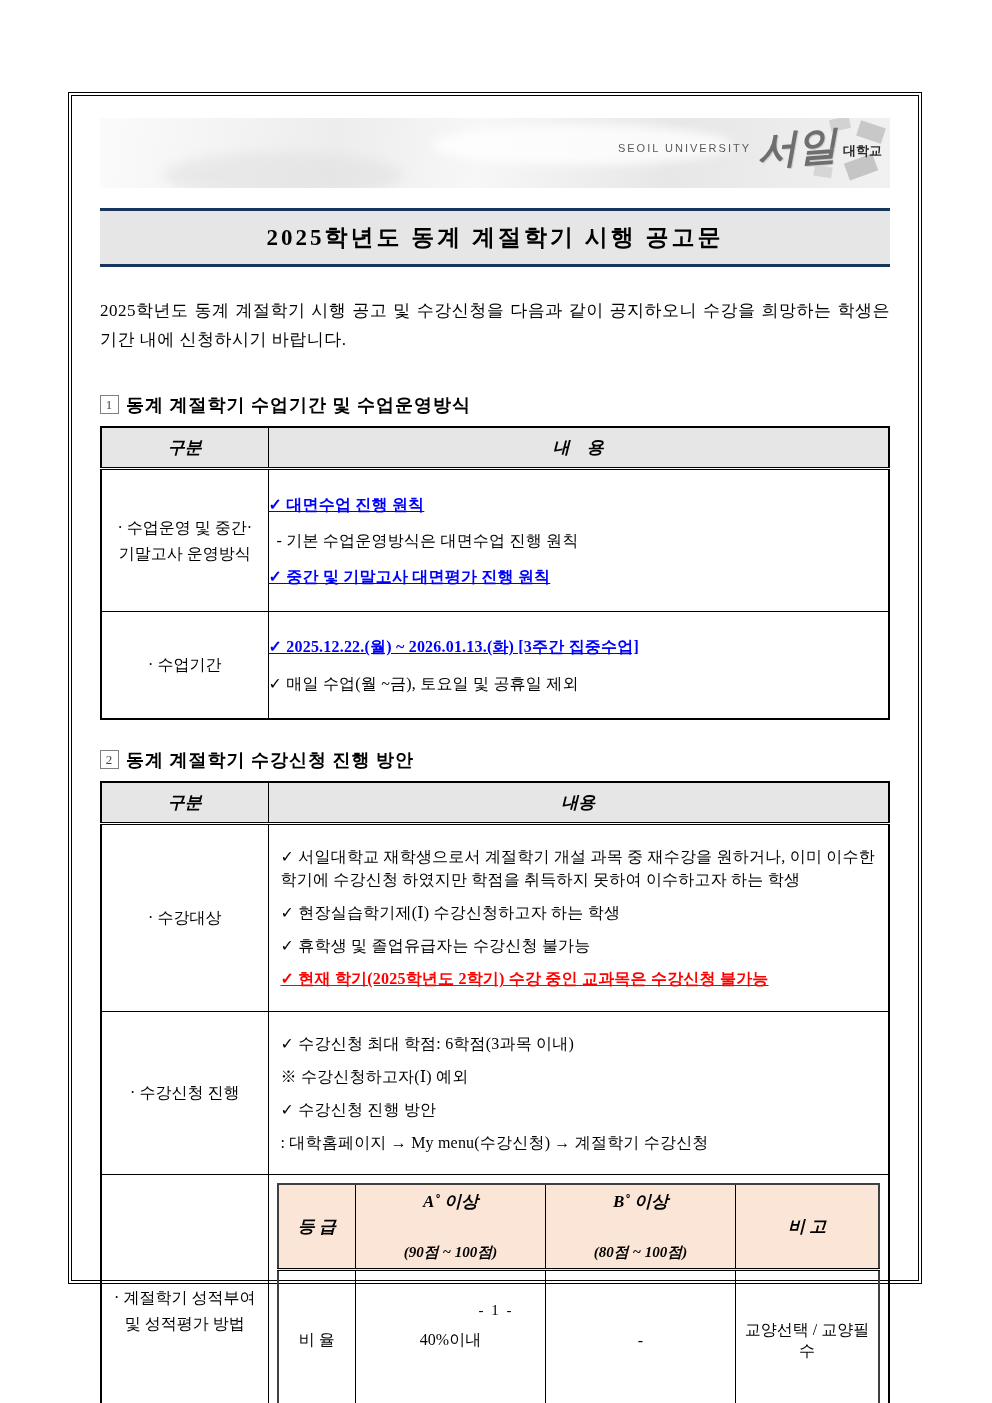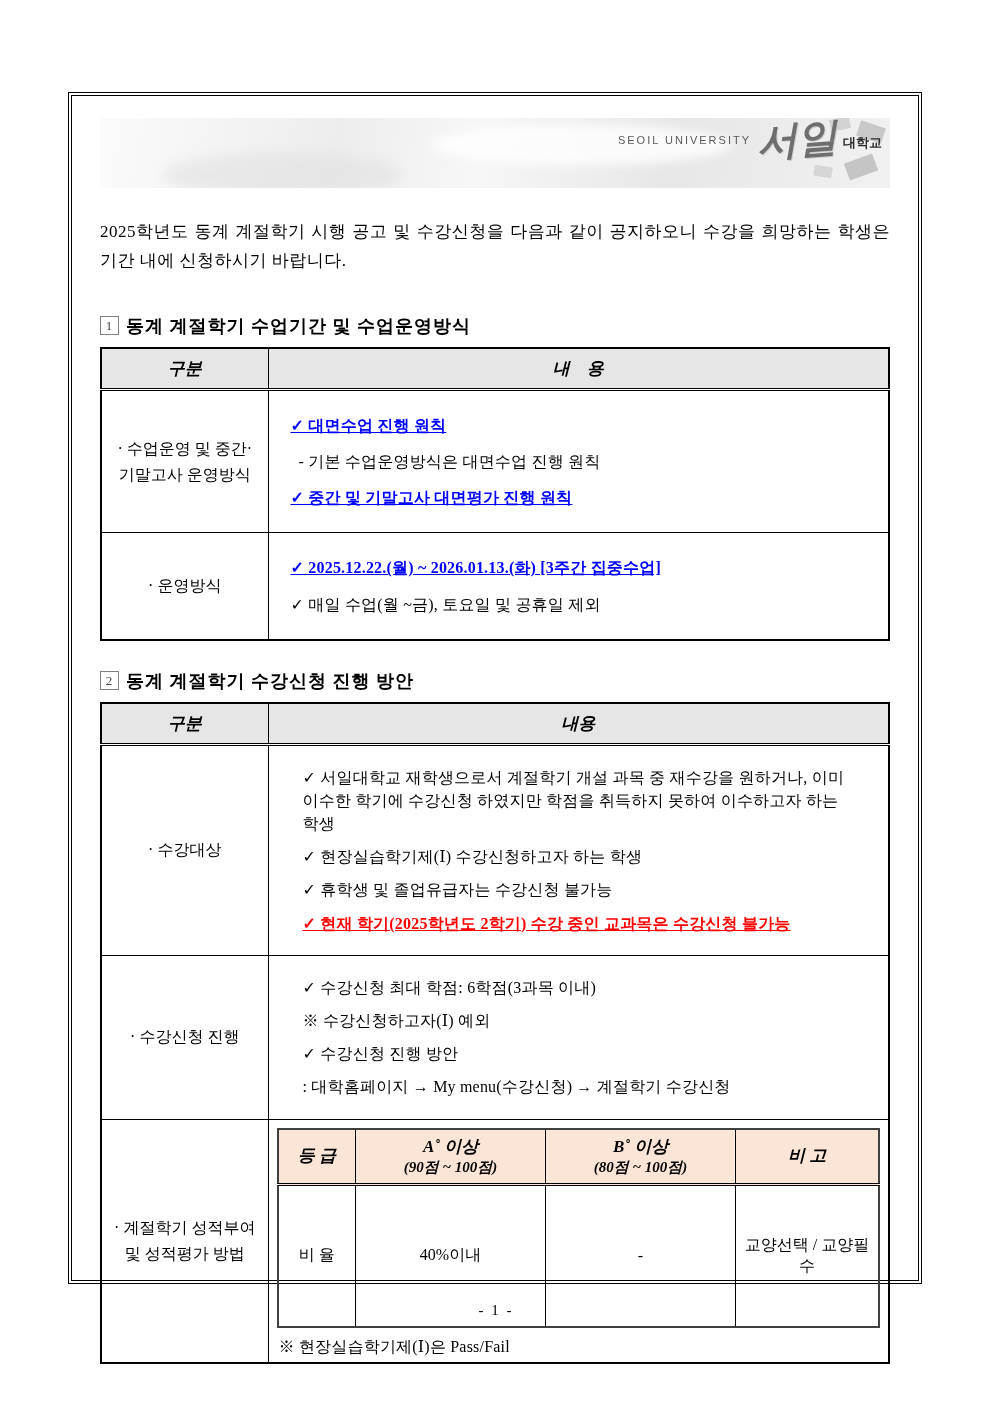--- a/index.html
+++ b/index.html
@@ -11,21 +11,21 @@
     border: 4px double #000; background: #fff; padding: 0 28px;
   }
 
   
   .banner {
     margin-top: 22px; height: 70px; position: relative; overflow: hidden;
     background: linear-gradient(100deg, #fbfbfb 0%, #ededed 30%, #f7f7f7 48%, #e7e7e7 72%, #f1f1f1 100%);
   }
   .banner .cloud1 { position: absolute; left: 8%; top: 48%; width: 240px; height: 46px; border-radius: 50%; background: #e0e0e0; opacity: .55; filter: blur(6px); }
   .banner .cloud2 { position: absolute; left: 42%; top: 10%; width: 300px; height: 40px; border-radius: 50%; background: #ffffff; opacity: .8; filter: blur(5px); }
-  .logo { position: absolute; right: 8px; top: 2px; display: flex; align-items: flex-end; gap: 6px; }
+  .logo { position: absolute; right: 8px; top: 10px; display: flex; align-items: flex-end; gap: 6px; }
   .logo-en { font-family: "Liberation Sans", sans-serif; font-size: 11px; letter-spacing: 2px; color: #5a5a5a; padding-bottom: 14px; }
   .logo-script { font-size: 40px; font-weight: bold; font-style: italic; color: #6e6e6e; line-height: 1; transform: rotate(-4deg); text-shadow: 1px 1px 0 #cfcfcf; }
   .logo-kr { font-family: "Liberation Sans", sans-serif; font-size: 13px; font-weight: bold; color: #2a2a2a; padding-bottom: 8px; }
   .caps { position: absolute; right: 0; top: 0; width: 130px; height: 70px; pointer-events: none; }
   .caps i { position: absolute; background: #a8a8a8; opacity: .55; }
   .caps i:nth-child(1) { width: 26px; height: 16px; right: 6px; top: 6px; transform: rotate(18deg); }
   .caps i:nth-child(2) { width: 20px; height: 12px; right: 40px; top: 0px; transform: rotate(-12deg); opacity: .4; }
   .caps i:nth-child(3) { width: 30px; height: 18px; right: 14px; top: 40px; transform: rotate(-20deg); opacity: .6; }
   .caps i:nth-child(4) { width: 18px; height: 11px; right: 58px; top: 48px; transform: rotate(9deg); opacity: .35; }
 
@@ -51,40 +51,40 @@
 
   
   table.main { width: 100%; border-collapse: collapse; margin-top: 9px; border: 2px solid #000; table-layout: fixed; }
   table.main th, table.main td { border: 1px solid #000; }
   table.main thead th {
     background: #e6e6e6; font-size: 17px; font-weight: bold; text-align: center;
     border-bottom: 3px double #000; padding: 8px 0; font-style: italic;
   }
   col.gubun { width: 167px; }
   td.rowlabel { text-align: center; font-size: 16px; padding: 13px 8px; word-break: keep-all; line-height: 1.6; }
-  td.content { padding: 10px 22px; font-size: 16px; vertical-align: middle; }
+  td.content { padding: 10px 0; font-size: 16px; vertical-align: middle; }
   .item { margin: 13px 0; line-height: 1.45; letter-spacing: .2px; word-break: keep-all; }
   .item.sub { margin-left: 8px; }
   .chk-link { color: #0000ff; font-weight: bold; text-decoration: underline; }
   .chk-red { color: #ff0000; font-weight: bold; text-decoration: underline; }
 
   
   .t1-r1 td { height: 136px; }
   .t1-r2 td { height: 80px; }
   .t2-r1 td { height: 145px; }
   .t2-r2 td { height: 115px; }
   .t2-r3 td { height: 142px; }
   .t2-r1 .item, .t2-r2 .item { margin: 10px 12px; }
 
   
   td.grade-cell { padding: 8px 8px 4px 8px; vertical-align: top; }
   table.grade { width: 100%; border-collapse: collapse; border: 2px solid #404040; table-layout: fixed; }
   table.grade th, table.grade td { border: 1px solid #000; text-align: center; font-size: 16px; }
   table.grade thead th { background: #fbe5d6; font-weight: bold; border-bottom: 3px double #000; padding: 6px 2px; line-height: 1.3; }
-  table.grade thead th .sub-line { font-weight: bold; font-size: 15px; }
+  table.grade thead th .sub-line { font-weight: bold; font-size: 15px; margin-top: 29px; }
   table.grade tbody td { padding: 14px 2px; }
   col.g1 { width: 78px; } col.g2 { width: 190px; } col.g3 { width: 190px; }
   .grade-note { font-size: 16px; margin-top: 9px; padding-left: 2px; letter-spacing: .2px; }
   .pre { white-space: pre; }
 
   
   .page-num { position: absolute; left: 0; top: 1302px; width: 100%; text-align: center; font-size: 15px; letter-spacing: 2px; }
 </style>
 </head>
 <body>
@@ -100,20 +100,21 @@
         <i></i>
         <i></i>
       </div>
     <div class="logo">
       <span class="logo-en">SEOIL UNIVERSITY</span>
       <span class="logo-script">서일</span>
       <span class="logo-kr">대학교</span>
     </div>
   </div>
 
+  <div class="title-bar">2025학년도 동계 계절학기 시행 공고문</div>
 
   <p class="intro">2025학년도 동계 계절학기 시행 공고 및 수강신청을 다음과 같이 공지하오니 수강을 희망하는 학생은 기간 내에 신청하시기 바랍니다.</p>
 
   <div class="section-heading">
     <span class="num-box">1</span>
     <span>동계 계절학기 수업기간 및 수업운영방식</span>
   </div>
 
   <table class="main">
     <colgroup>
@@ -129,21 +130,21 @@
     <tbody>
       <tr class="t1-r1">
         <td class="rowlabel">· 수업운영 및 중간· 기말고사 운영방식</td>
         <td class="content">
           <div class="item chk-link">✓ 대면수업 진행 원칙</div>
           <div class="item sub">- 기본 수업운영방식은 대면수업 진행 원칙</div>
           <div class="item chk-link">✓ 중간 및 기말고사 대면평가 진행 원칙</div>
         </td>
       </tr>
       <tr class="t1-r2">
-        <td class="rowlabel">· 운영방식</td>
+        <td class="rowlabel">· 수업기간</td>
         <td class="content">
           <div class="item chk-link">✓ 2025.12.22.(월) ~ 2026.01.13.(화) [3주간 집중수업]</div>
           <div class="item">✓ 매일 수업(월 ~금), 토요일 및 공휴일 제외</div>
         </td>
       </tr>
     </tbody>
   </table>
 
   <div class="section-heading s2">
     <span class="num-box">2</span>

